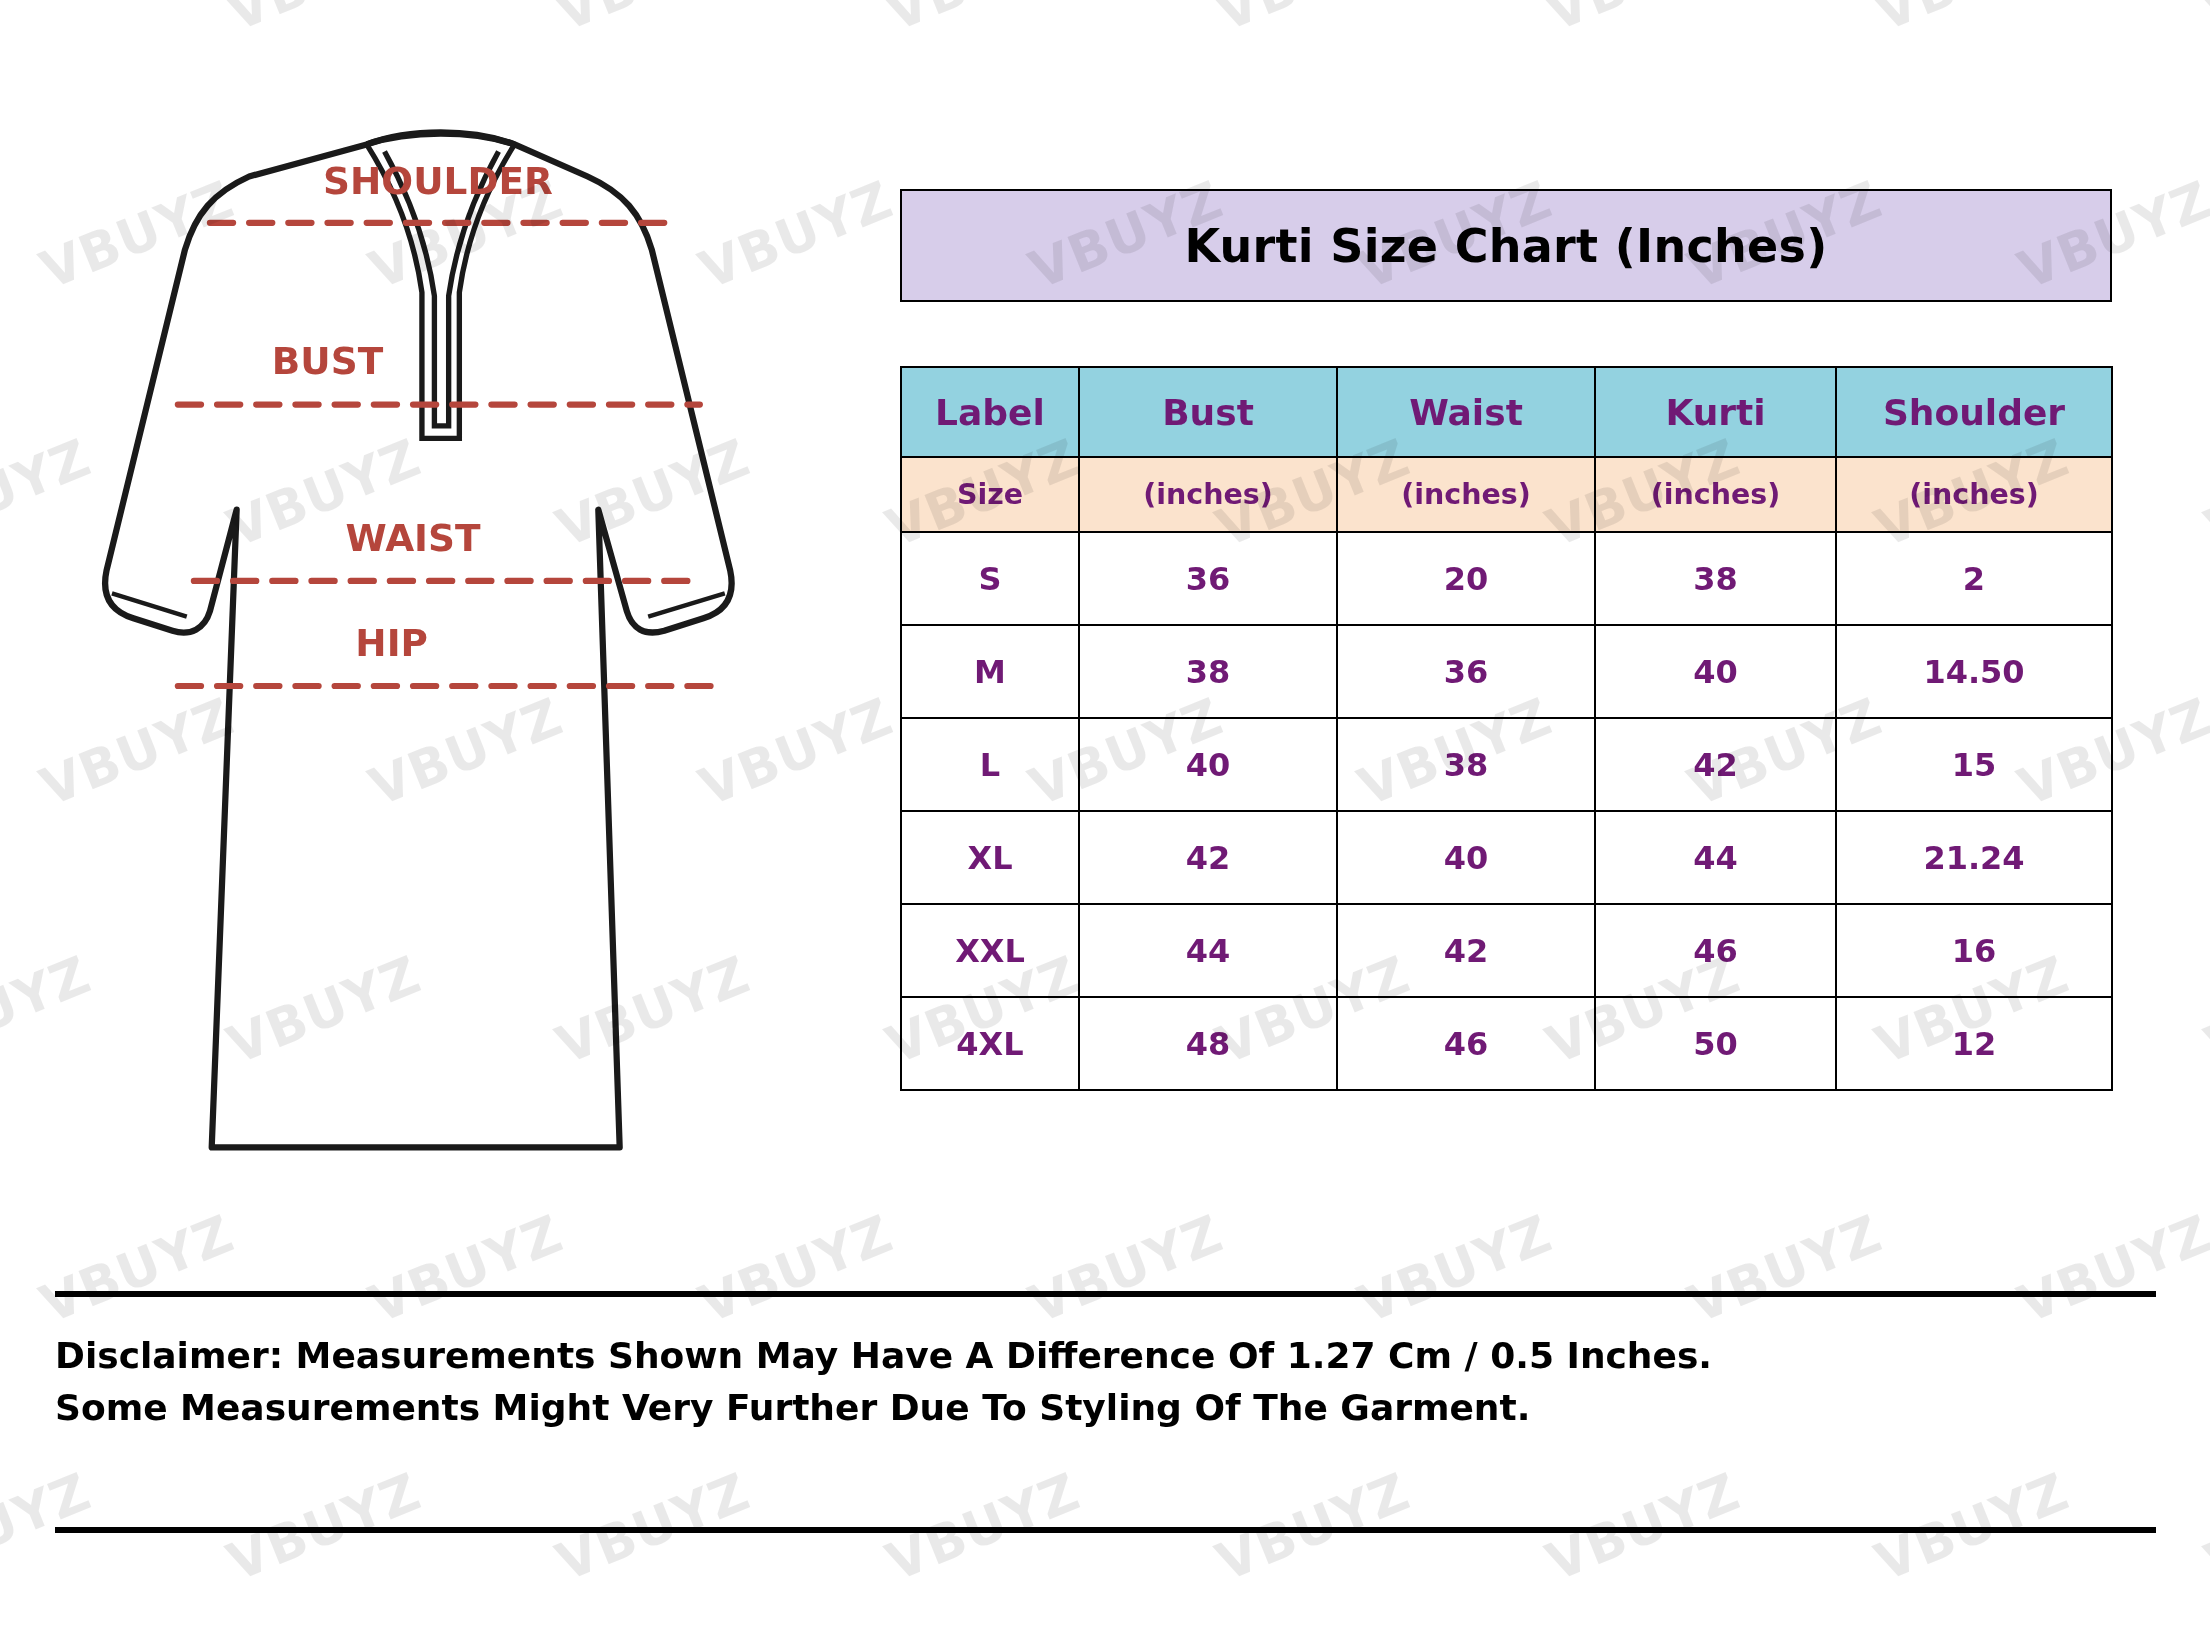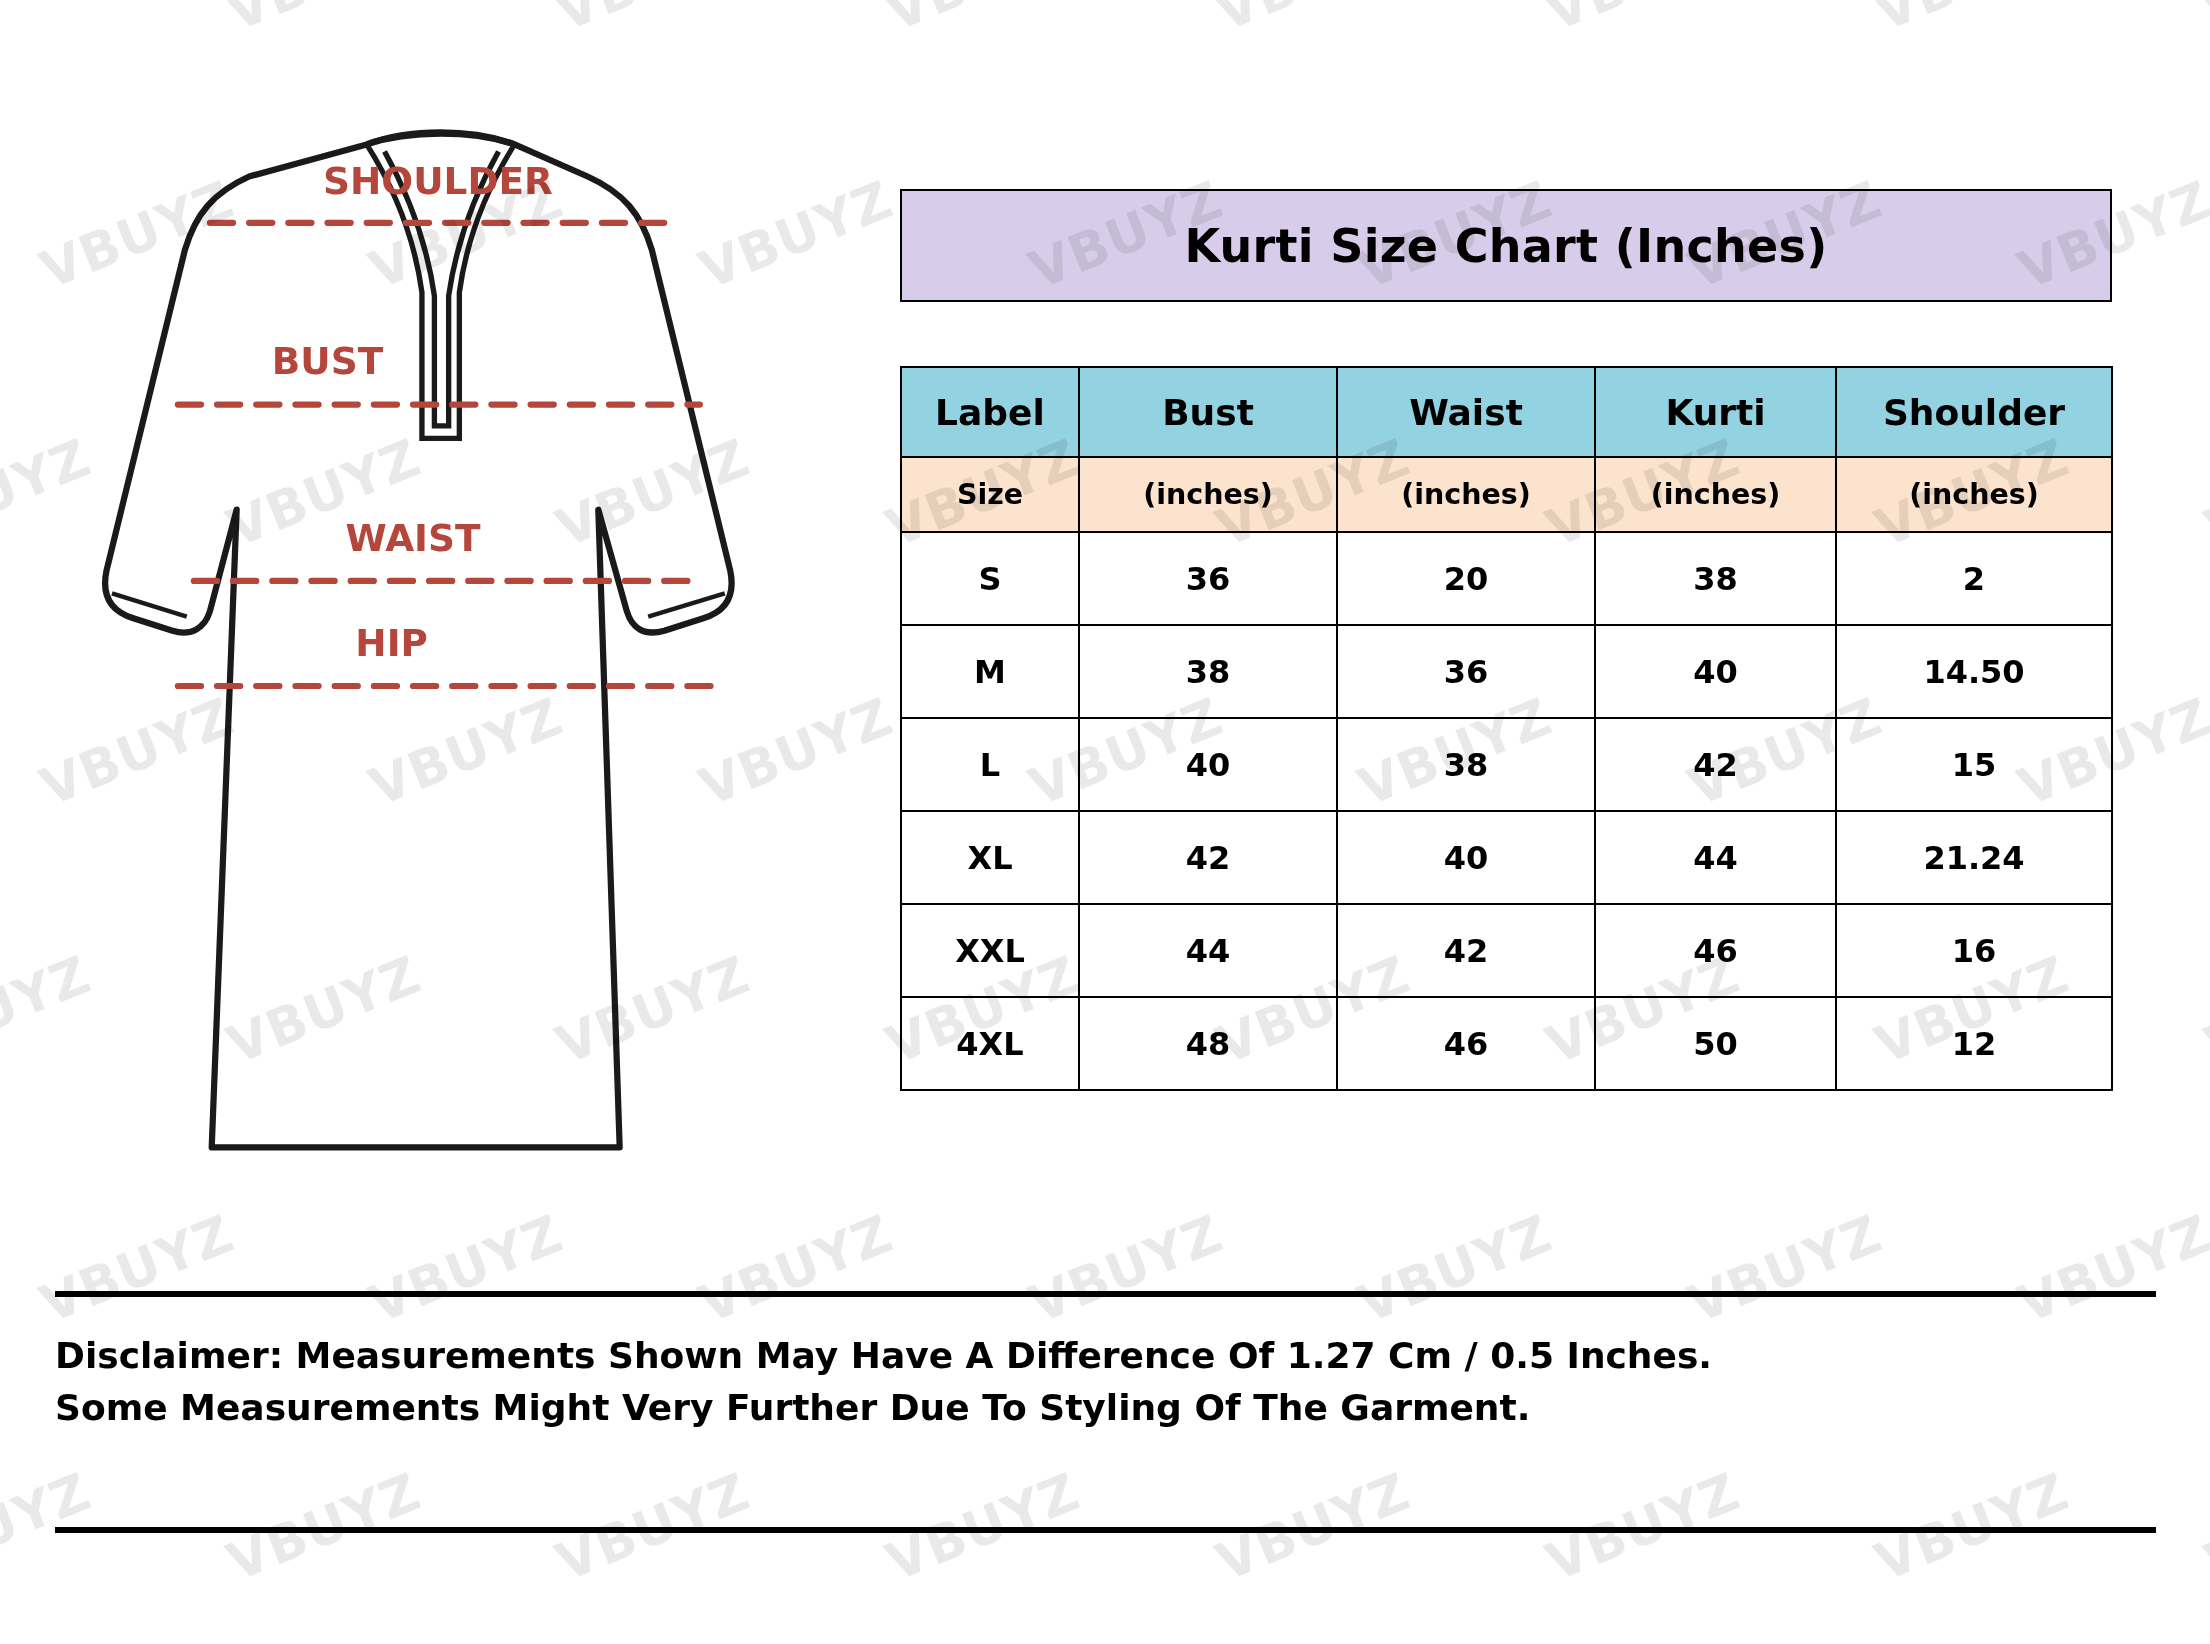--- a/index.html
+++ b/index.html
@@ -72,21 +72,21 @@
   table.size-table {
     margin-top: 64px;
     border-collapse: collapse;
     width: 1212px;
     table-layout: fixed;
   }
   table.size-table th,
   table.size-table td {
     border: 2.7px solid #000;
     text-align: center;
-    color: #000000;
+    color: #701a75;
   }
   tr.head-row th {
     background: #93d2e0;
     font-size: 36px;
     font-weight: 700;
     height: 86px;
   }
   tr.unit-row td {
     background: #fbe3cd;
     font-size: 28.5px;

